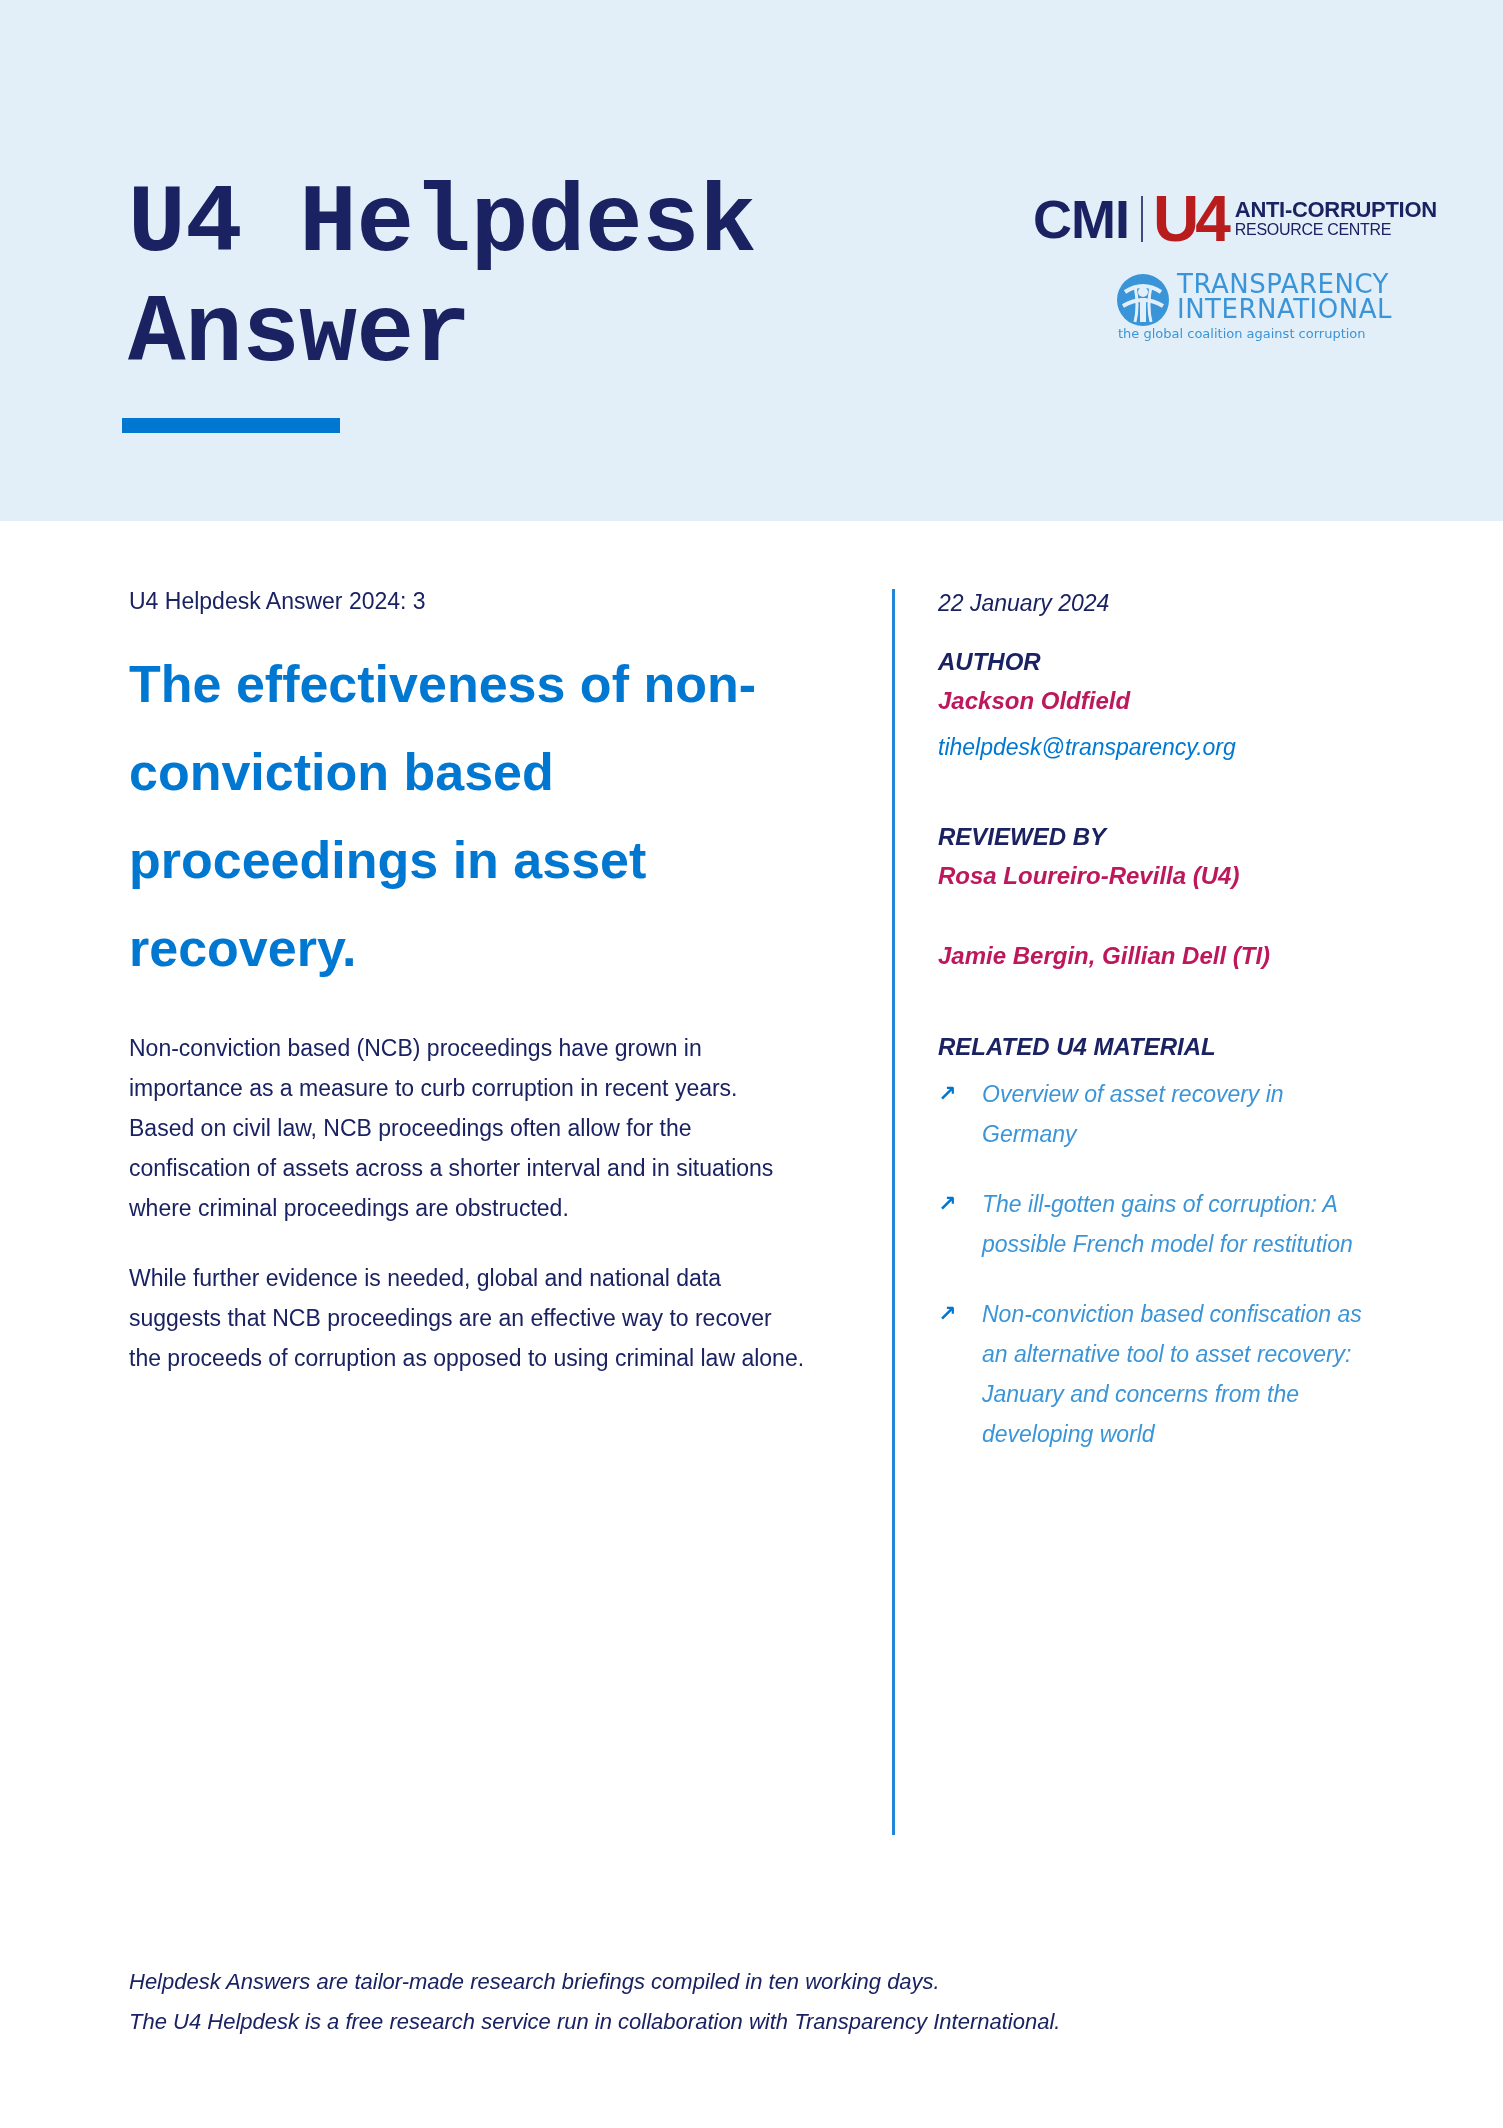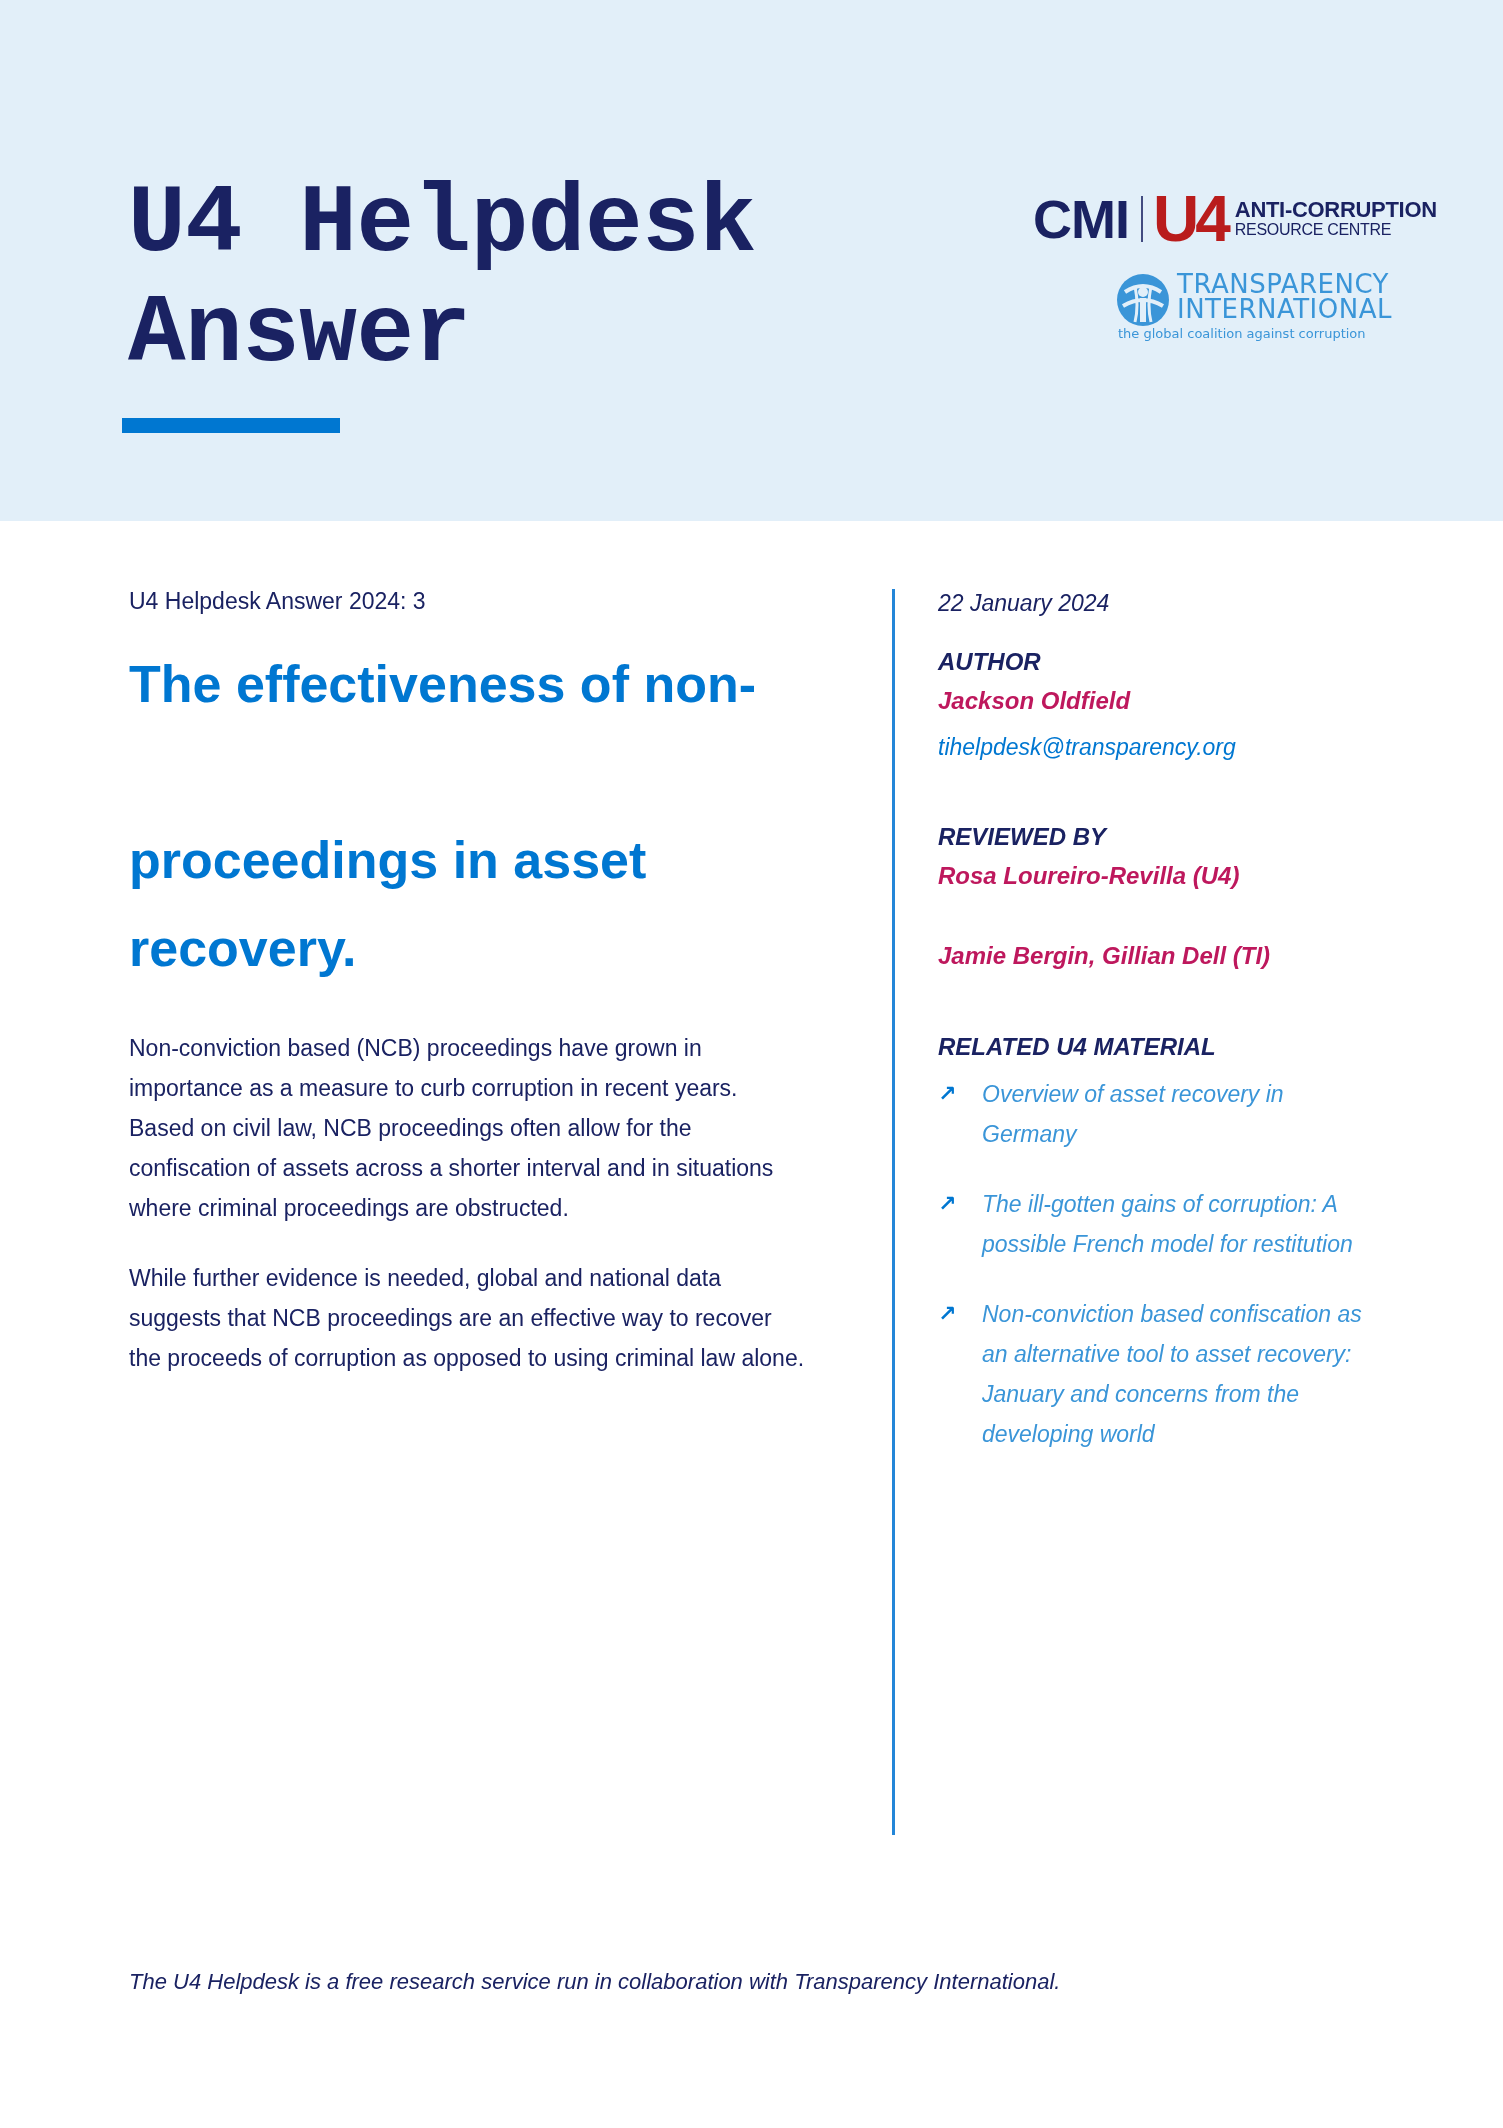--- a/index.html
+++ b/index.html
@@ -93,21 +93,21 @@
       <span class="ti-line">INTERNATIONAL</span>
     </div>
   </div>
   <div class="ti-tag" style="position:absolute; left:1118px; top:326px; margin-left:0;">the global coalition against corruption</div>
 </div>
 
 <div class="report-id">U4 Helpdesk Answer 2024: 3</div>
 
 <h2 class="report-title">
   <span>The effectiveness of non-</span><br>
-  <br>
+  <span>conviction based</span><br>
   <span>proceedings in asset</span><br>
   <span>recovery.</span>
 </h2>
 
 <div class="summary">
   <p>Non-conviction based (NCB) proceedings have grown in importance as a measure to curb corruption in recent years. Based on civil law, NCB proceedings often allow for the confiscation of assets across a shorter interval and in situations where criminal proceedings are obstructed.</p>
   <p>While further evidence is needed, global and national data suggests that NCB proceedings are an effective way to recover the proceeds of corruption as opposed to using criminal law alone.</p>
 </div>
 
 <div class="divider"></div>
@@ -134,14 +134,15 @@
       <span class="related-link">The ill-gotten gains of corruption: A possible French model for restitution</span>
     </li>
     <li class="related-item">
       <span class="arrow">↗</span>
       <span class="related-link">Non-conviction based confiscation as an alternative tool to asset recovery: January and concerns from the developing world</span>
     </li>
   </ul>
 </div>
 
 <div class="footer">
+  <p>Helpdesk Answers are tailor-made research briefings compiled in ten working days.</p>
   <p>The U4 Helpdesk is a free research service run in collaboration with Transparency International.</p>
 </div>
 
 </body></html>

